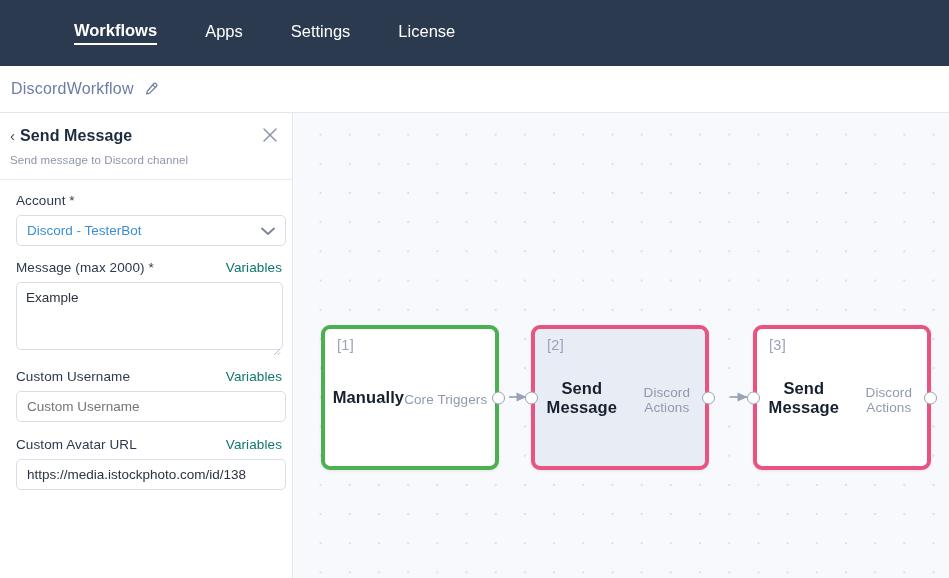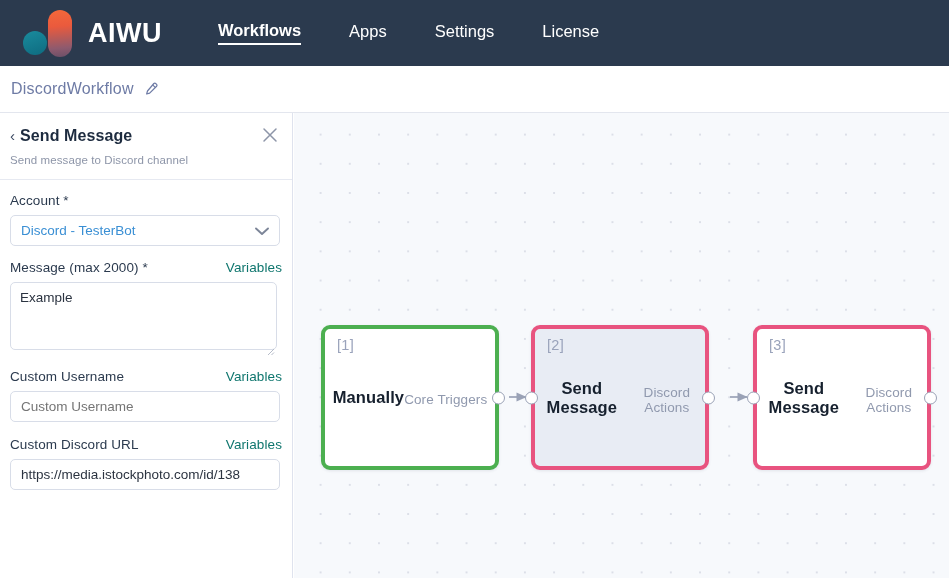--- a/index.html
+++ b/index.html
@@ -144,21 +144,21 @@
     letter-spacing: 0.1px;
   }
   .panel-close {
     position: absolute;
     top: 12px; right: 12px;
     width: 20px; height: 20px;
     cursor: pointer;
   }
   .panel-close svg { display: block; }
 
-  .panel-body { padding: 13px 10px 0 10px; }
+  .panel-body { padding: 13px 10px 0 16px; }
 
   .field { margin-bottom: 3px; }
   .field-label-row {
     display: flex;
     align-items: center;
     justify-content: space-between;
     margin-bottom: 7px;
   }
   .field-label {
     font-size: 13.5px;
@@ -304,27 +304,20 @@
     width: 655px; height: 465px;
     pointer-events: none;
   }
 </style>
 </head>
 <body>
 
 <div id="app">
 
   <div class="topbar">
-    <div class="logo-wrap">
-      <div class="logo-mark">
-        <div class="logo-dot"></div>
-        <div class="logo-pill"></div>
-      </div>
-      <div class="logo-text">AIWU</div>
-    </div>
 
     <div class="nav">
       <div class="nav-item active">Workflows</div>
       <div class="nav-item">Apps</div>
       <div class="nav-item">Settings</div>
       <div class="nav-item">License</div>
     </div>
   </div>
 
   <div class="crumbbar">
@@ -386,21 +379,21 @@
       <div class="field sp-b">
         <div class="field-label-row">
           <span class="field-label">Custom Username</span>
           <span class="var-link">Variables</span>
         </div>
         <input class="text-input" type="text" placeholder="Custom Username" style="">
       </div>
 
       <div class="field sp-b">
         <div class="field-label-row">
-          <span class="field-label">Custom Discord URL</span>
+          <span class="field-label">Custom Avatar URL</span>
           <span class="var-link">Variables</span>
         </div>
         <input class="text-input" type="text" value="https://media.istockphoto.com/id/138" style="">
       </div>
 
     </div>
   </div>
 
   <div class="canvas">
 

